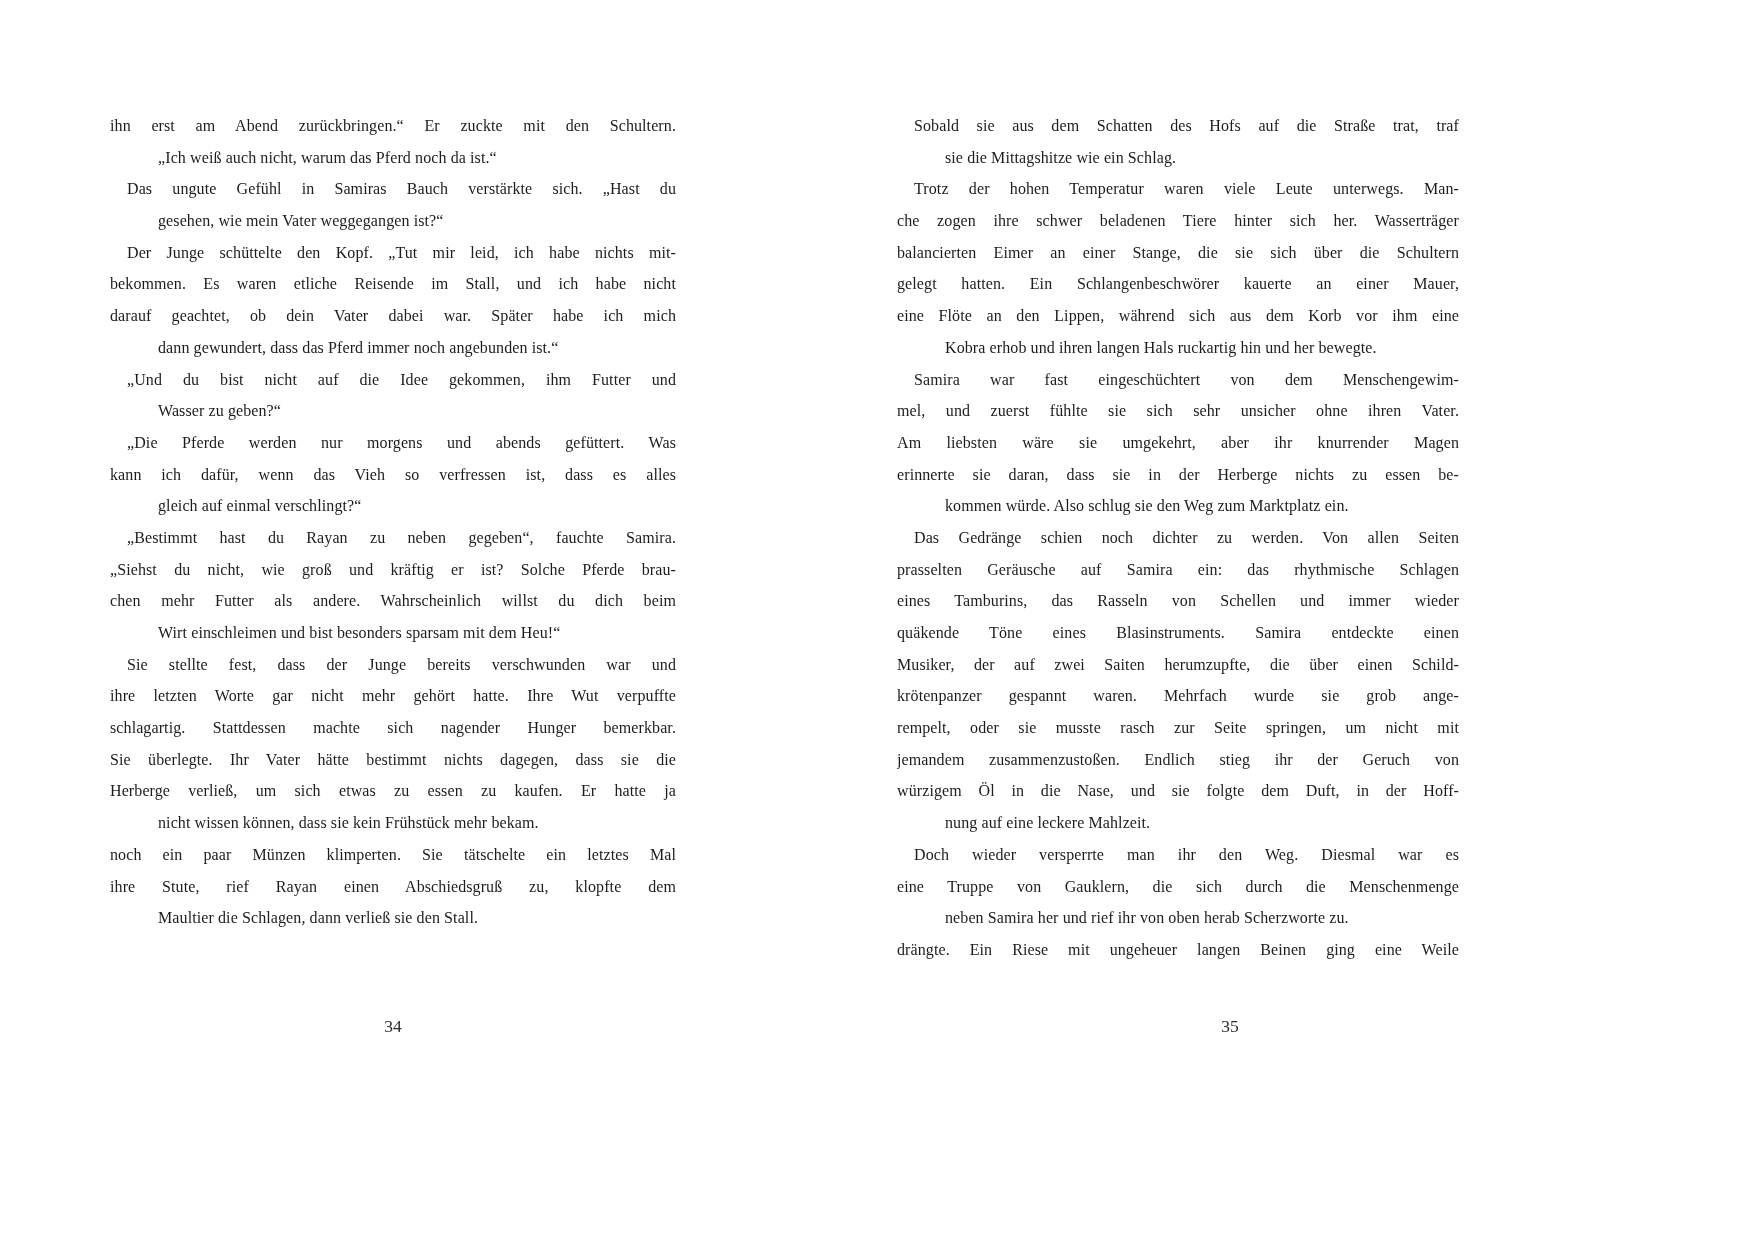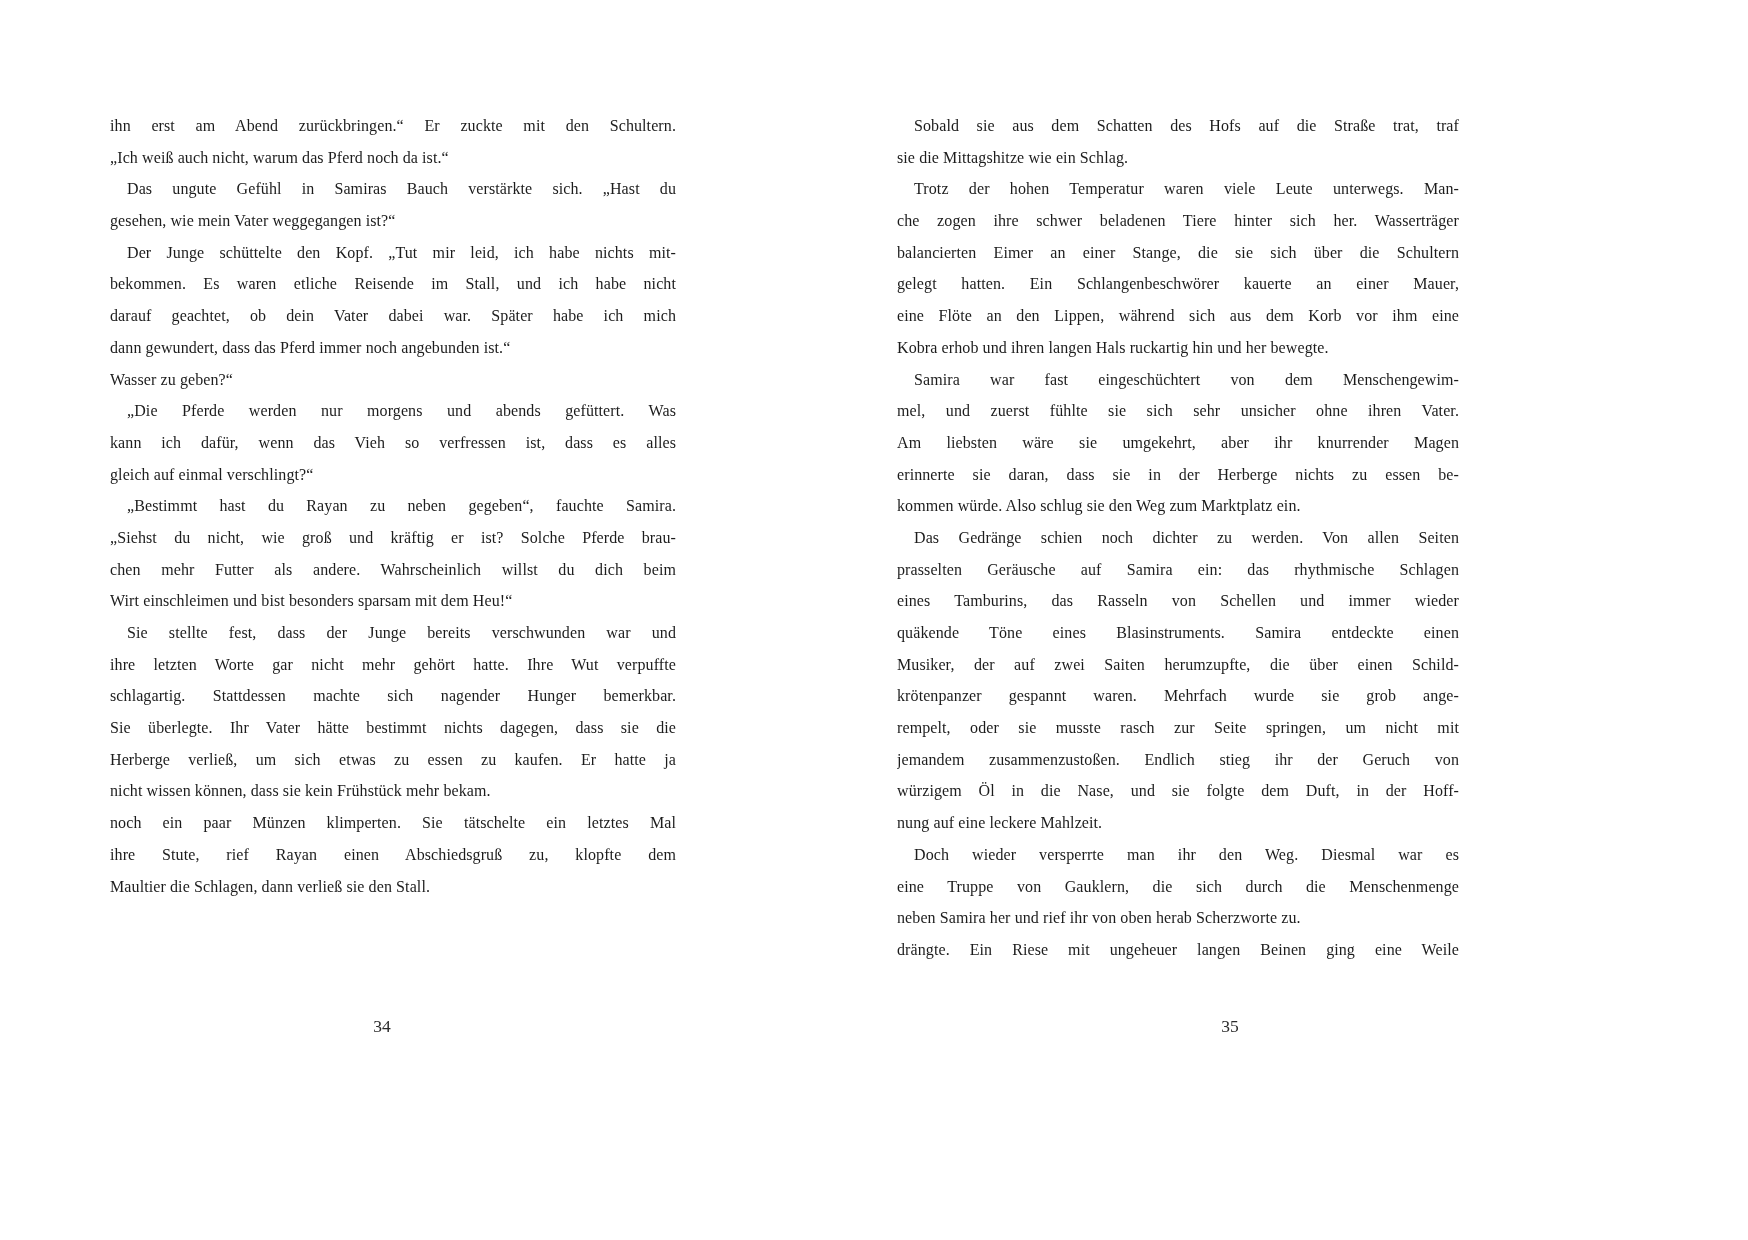--- a/index.html
+++ b/index.html
@@ -18,46 +18,47 @@
   #col-right { left: 897px; width: 562px; }
   .line {
     font-size: 16px;
     line-height: 31.7px;
     height: 31.7px;
     overflow: hidden;
     text-align: justify;
     text-align-last: justify;
     letter-spacing: 0.1px;
   }
-  .line.last { text-align: left; text-align-last: left; }
+  .line.last { text-align: left; text-align-last: left; margin-left: 48px; }
   .line.indent { text-indent: 17px; }
   .page-number {
     position: absolute;
     top: 1016px;
     font-size: 17.5px;
     text-align: center;
     color: #2b2b2b;
   }
-  #pn-left  { left: 99px; width: 566px; }
+  #pn-left  { left: 110px; width: 566px; }
   #pn-right { left: 949px; width: 562px; }
 </style>
 </head>
 <body>
 
 <div>
 
   <div class="text-block" id="col-left">
       <div class="line">ihn erst am Abend zurückbringen.“ Er zuckte mit den Schultern.</div>
       <div class="line last">„Ich weiß auch nicht, warum das Pferd noch da ist.“</div>
       <div class="line indent">Das ungute Gefühl in Samiras Bauch verstärkte sich. „Hast du</div>
       <div class="line last">gesehen, wie mein Vater weggegangen ist?“</div>
       <div class="line indent">Der Junge schüttelte den Kopf. „Tut mir leid, ich habe nichts mit-</div>
       <div class="line">bekommen. Es waren etliche Reisende im Stall, und ich habe nicht</div>
       <div class="line">darauf geachtet, ob dein Vater dabei war. Später habe ich mich</div>
       <div class="line last">dann gewundert, dass das Pferd immer noch angebunden ist.“</div>
+      <div class="line indent">„Und du bist nicht auf die Idee gekommen, ihm Futter und</div>
       <div class="line last">Wasser zu geben?“</div>
       <div class="line indent">„Die Pferde werden nur morgens und abends gefüttert. Was</div>
       <div class="line">kann ich dafür, wenn das Vieh so verfressen ist, dass es alles</div>
       <div class="line last">gleich auf einmal verschlingt?“</div>
       <div class="line indent">„Bestimmt hast du Rayan zu neben gegeben“, fauchte Samira.</div>
       <div class="line">„Siehst du nicht, wie groß und kräftig er ist? Solche Pferde brau-</div>
       <div class="line">chen mehr Futter als andere. Wahrscheinlich willst du dich beim</div>
       <div class="line last">Wirt einschleimen und bist besonders sparsam mit dem Heu!“</div>
       <div class="line indent">Sie stellte fest, dass der Junge bereits verschwunden war und</div>
       <div class="line">ihre letzten Worte gar nicht mehr gehört hatte. Ihre Wut verpuffte</div>

